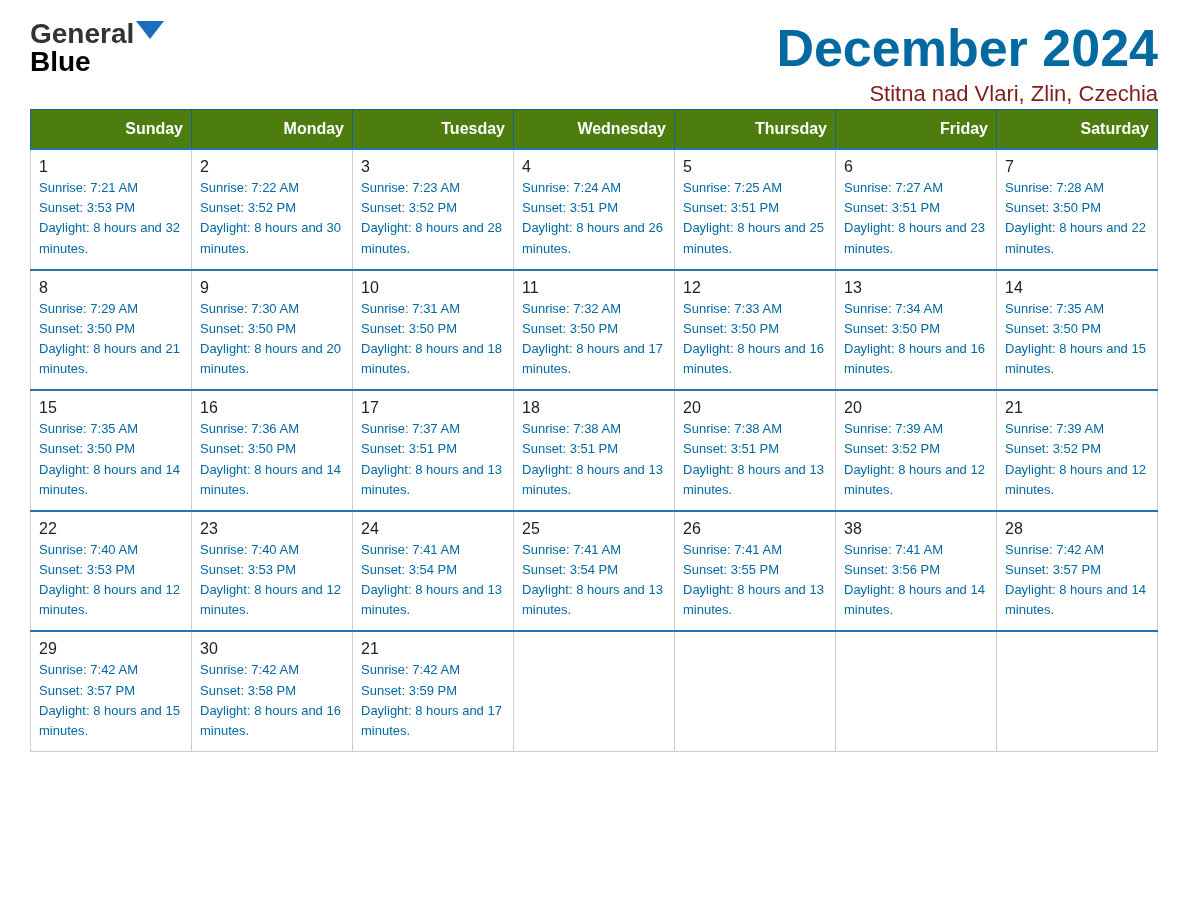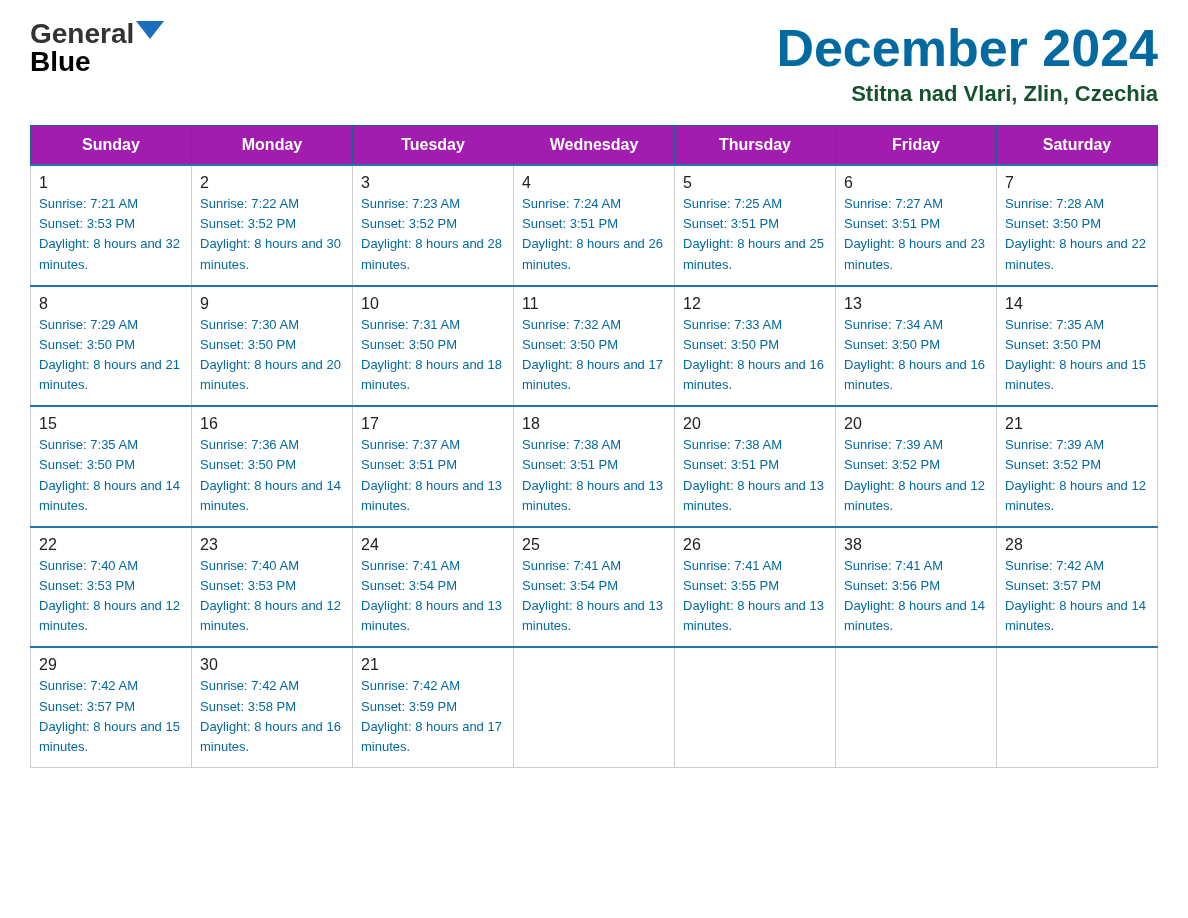--- a/index.html
+++ b/index.html
@@ -8,21 +8,21 @@
       background: #fff;
       color: #222;
       width: 1188px;
       min-height: 918px;
       padding: 20px 30px;
     }
     .header {
       display: flex;
       justify-content: space-between;
       align-items: flex-start;
-      margin-bottom: 18px;
+      margin-bottom: 2px;
     }
     .logo {
       display: flex;
       flex-direction: column;
       align-items: flex-start;
     }
     .logo-text-general {
       font-size: 28px;
       font-weight: bold;
       color: #333;
@@ -54,36 +54,35 @@
       text-align: right;
     }
     .title-month {
       font-size: 52px;
       font-weight: bold;
       color: #0369a1;
       line-height: 1.1;
     }
     .title-location {
       font-size: 22px;
-      color: #14532d;
+      color: #7f1d1d;
       margin-top: 4px;
-      font-weight: bold;
     }
     table {
       width: 100%;
       border-collapse: collapse;
       table-layout: fixed;
     }
     thead tr th {
-      background-color: #a21caf;
+      background-color: #4d7c0f;
       color: #fff;
       font-size: 16px;
       font-weight: bold;
       padding: 10px 8px;
-      text-align: center;
+      text-align: right;
       border: 1px solid #1a5f96;
     }
     tbody tr td {
       vertical-align: top;
       padding: 8px 8px 10px 8px;
       border: 1px solid #ccc;
       border-top: 2px solid #2176ae;
       font-size: 13.5px;
       color: #222;
       min-height: 90px;

